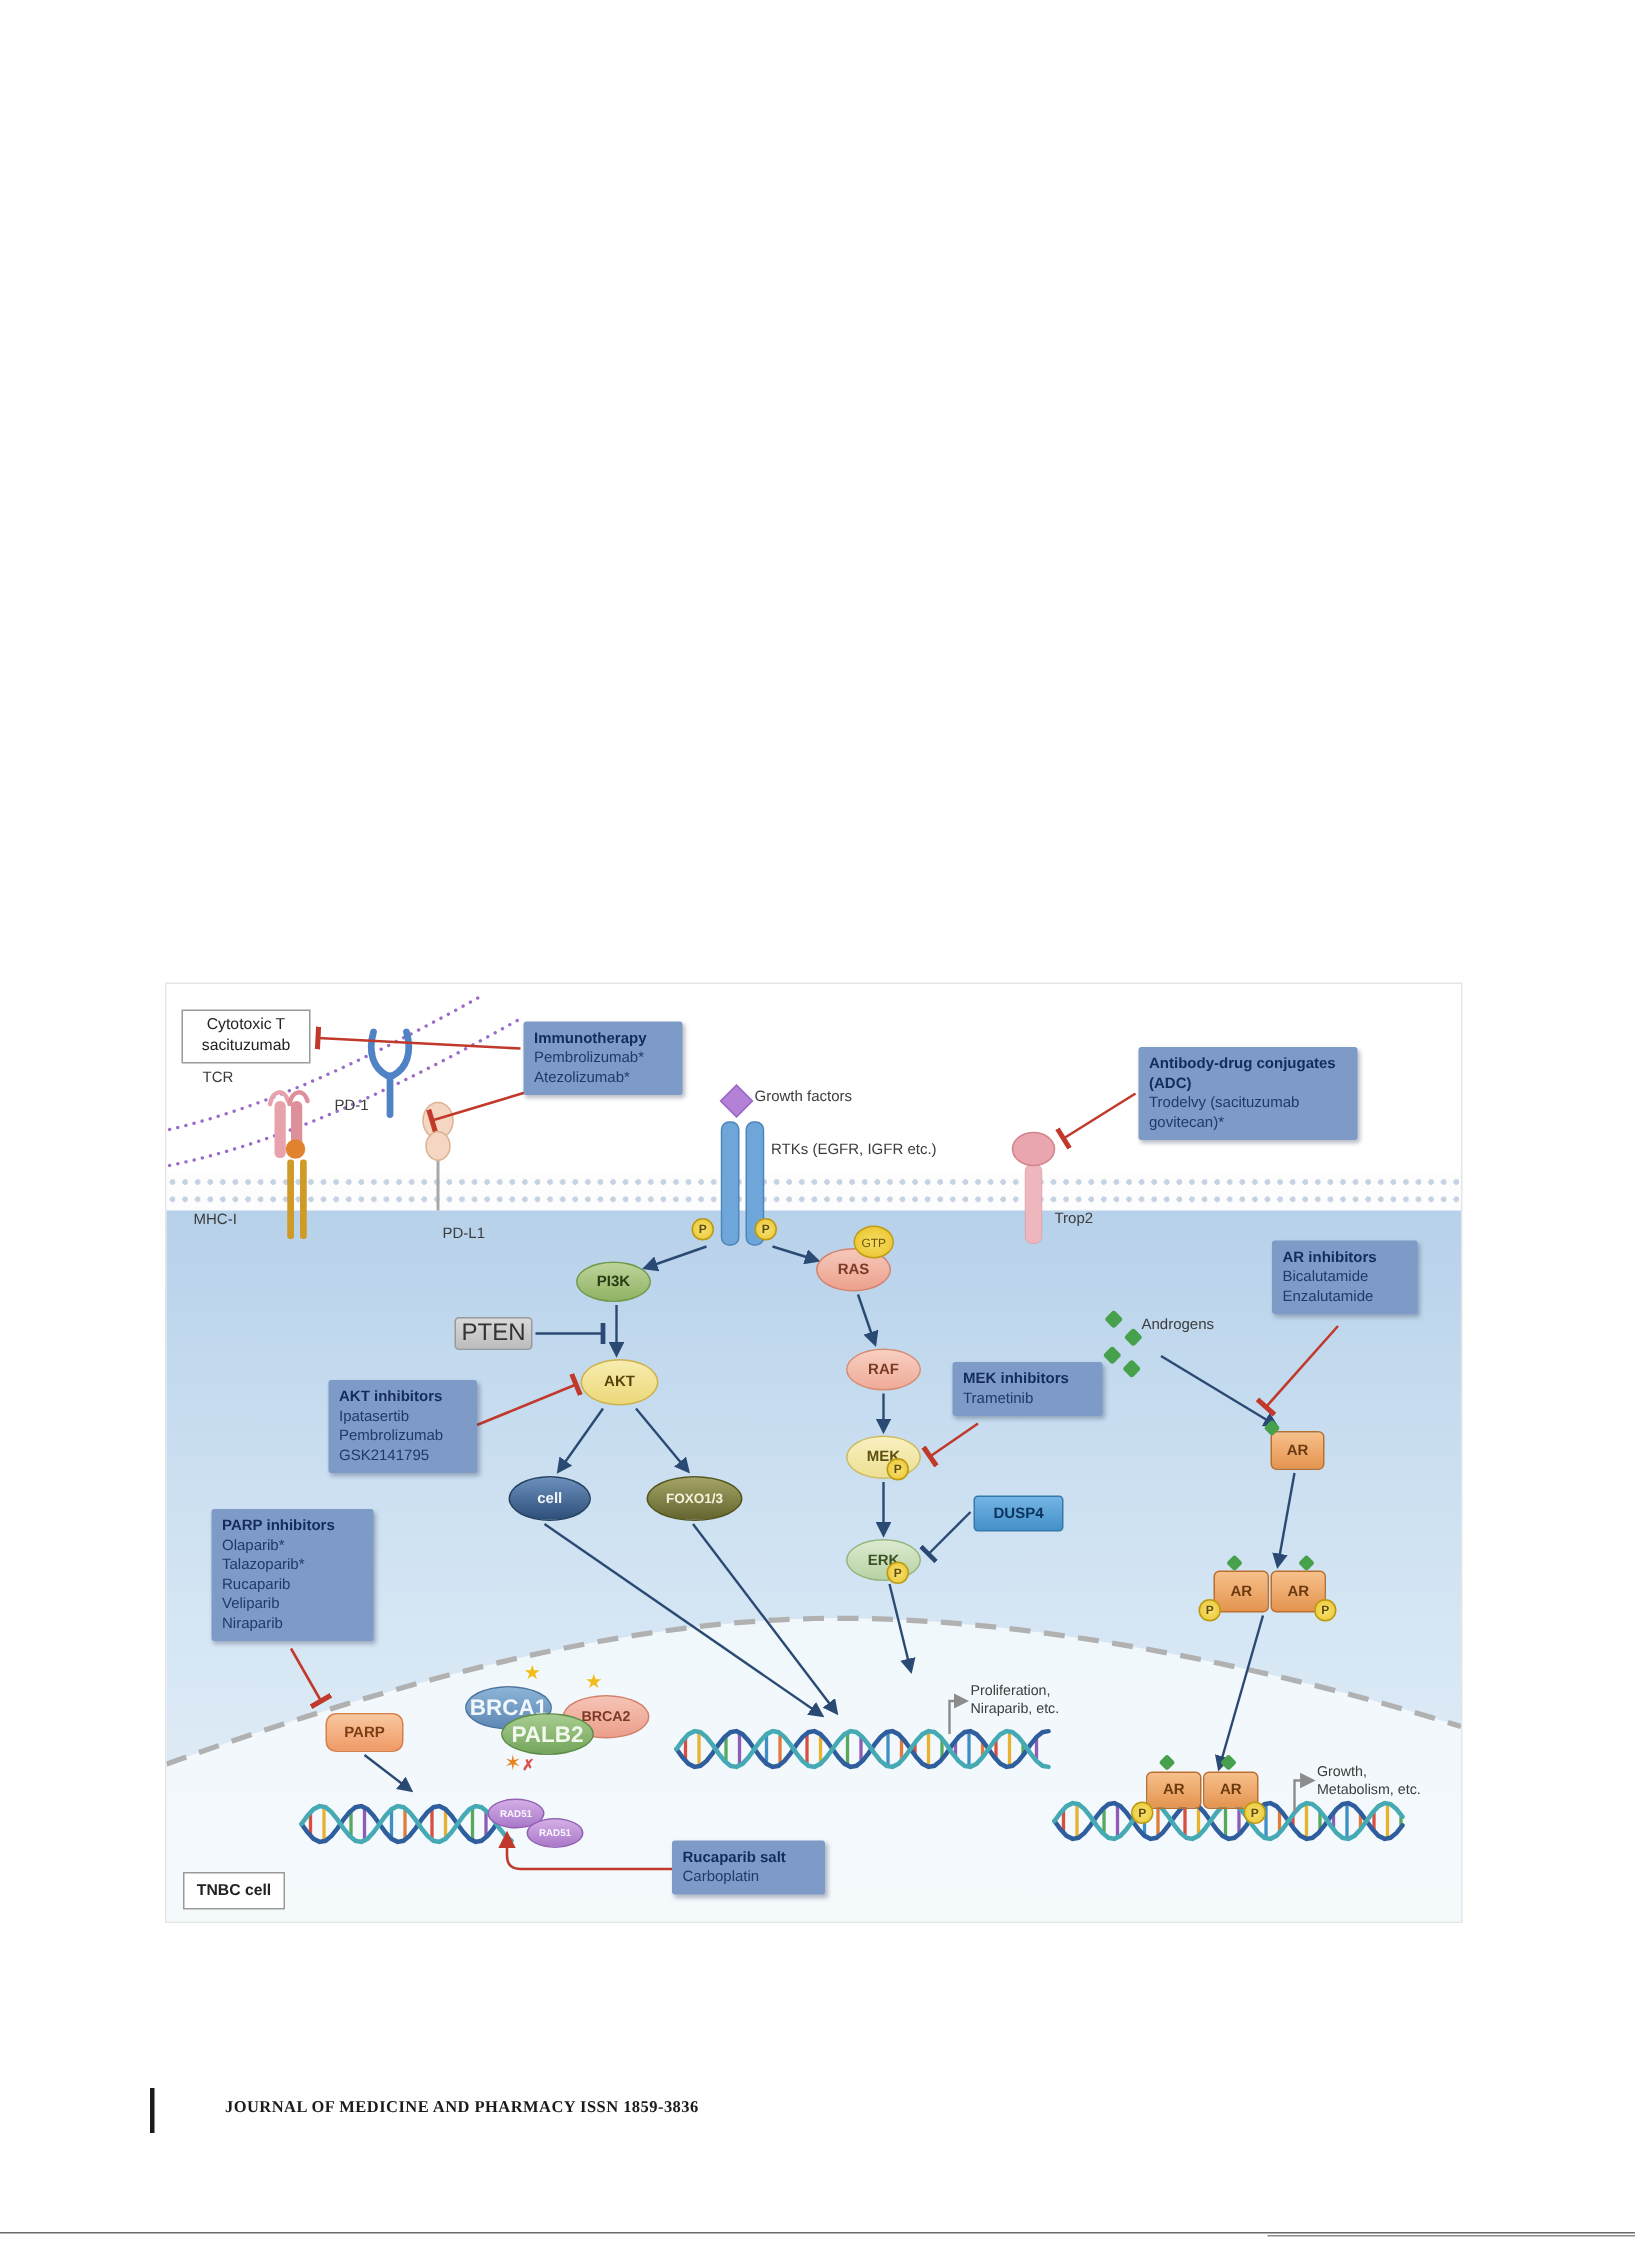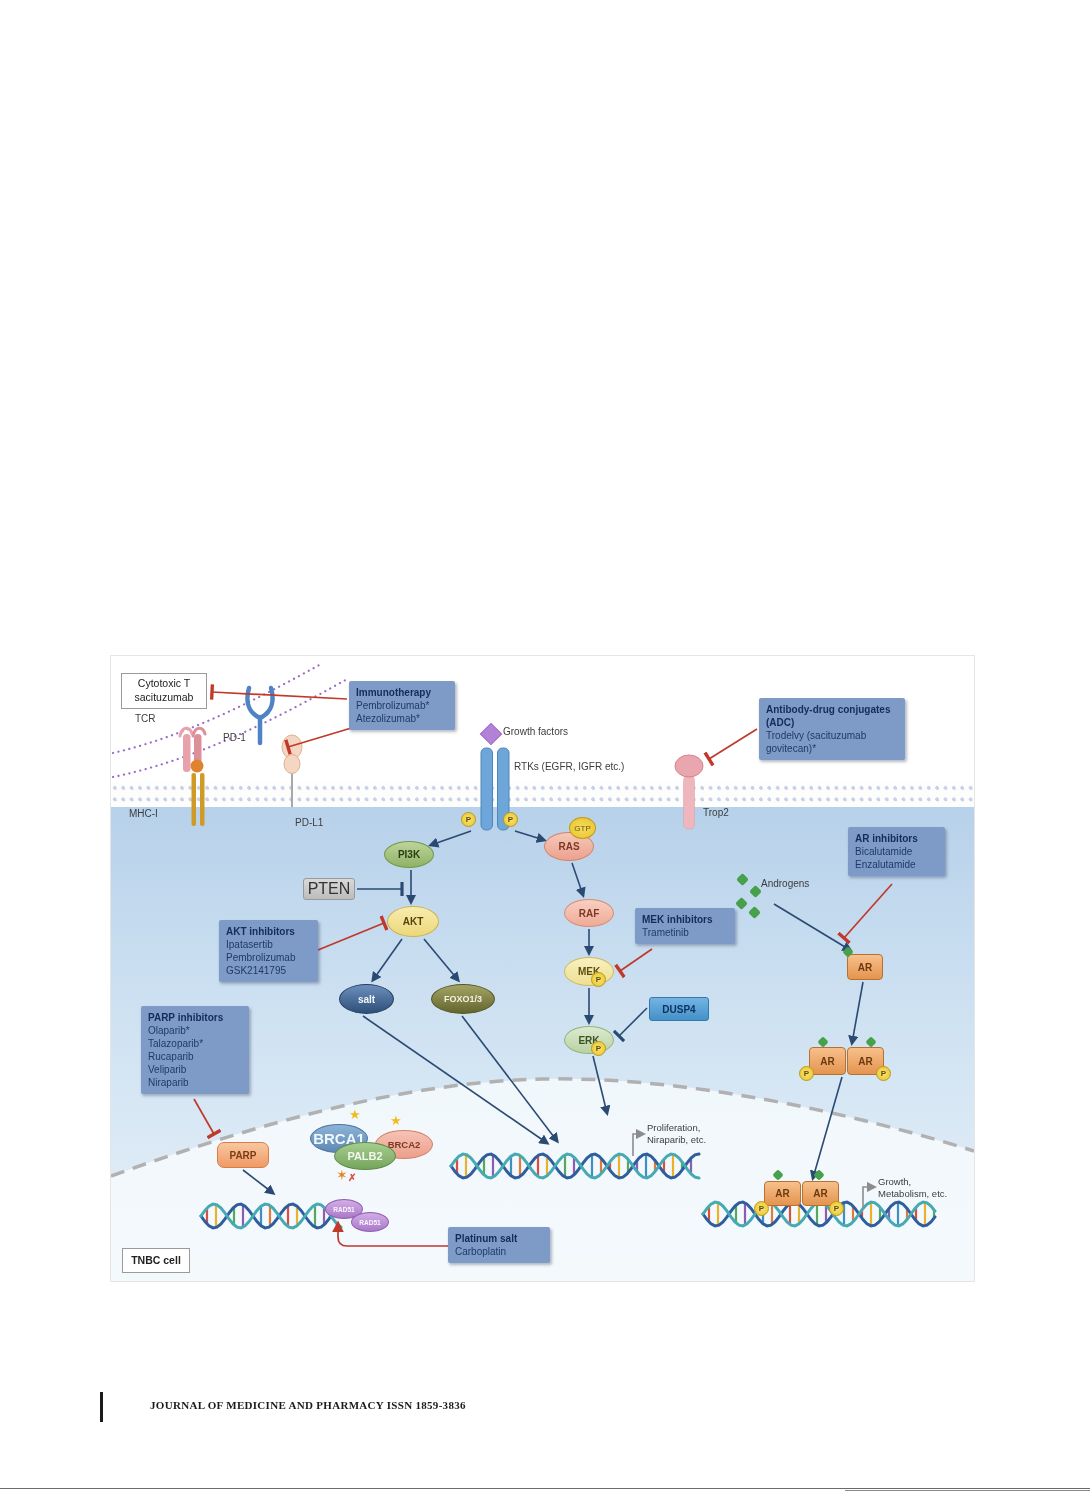--- a/index.html
+++ b/index.html
@@ -22,21 +22,21 @@
   .pi3k{background:linear-gradient(#bdd49a,#8fb264);border-color:#71994a;color:#2a3c16}
   .aktn{background:linear-gradient(#f7ecae,#ecd87a);border-color:#cdb24e;color:#57430a}
   .mtor{background:linear-gradient(#6c8fbc,#2d4f79);border-color:#24405f;color:#f2f6fb}
   .foxo{background:linear-gradient(#a3a464,#64652f);border-color:#54551f;color:#f4f2df;font-size:9px}
   .rasn{background:linear-gradient(#f6c8ba,#eca18d);border-color:#d3836d;color:#7c3a26}
   .rafn{background:linear-gradient(#f8cfc2,#efab97);border-color:#d68d74;color:#7c3a26}
   .mekn{background:linear-gradient(#f8f0c0,#eddf92);border-color:#cdbb61;color:#5e4e12}
   .erkn{background:linear-gradient(#dcead0,#b8d2a2);border-color:#94b47c;color:#3c5224}
   .brca1c{background:linear-gradient(#8cb4d8,#5e88b4);border-color:#4c749e;color:#f2f7fc;font-size:15px}
   .brca2c{background:linear-gradient(#f6c3b6,#eb9f8b);border-color:#d2806a;color:#7c3a26;font-size:9.5px}
-  .palb2c{background:linear-gradient(#a6cd90,#75a55c);border-color:#5d8c46;color:#f2f8ee;font-size:11px}
+  .palb2c{background:linear-gradient(#a6cd90,#75a55c);border-color:#5d8c46;color:#f2f8ee;font-size:15px}
   .rad51c{background:linear-gradient(#d3aee6,#aa79c9);border-color:#9161b2;color:#fbf6ff;font-size:6.5px}
   .gtp{position:absolute;background:radial-gradient(#f6dc64,#e8c226);border:1px solid #c09d15;color:#6b5406;font-size:8px;font-weight:normal;border-radius:50%;display:flex;align-items:center;justify-content:center}
   .grayn{position:absolute;background:linear-gradient(#d9d9d9,#bcbcbc);border:1px solid #999;border-radius:3px;display:flex;align-items:center;justify-content:center;font-size:16px;color:#333}
   .dusp{position:absolute;background:linear-gradient(#74b4e4,#4490c8);border:1px solid #3578aa;border-radius:3px;display:flex;align-items:center;justify-content:center;font-size:10px;font-weight:bold;color:#0d3460}
   .arbox{position:absolute;background:linear-gradient(#f7c08b,#e4944f);border:1.5px solid #b9702f;border-radius:4px;color:#6b3a10;font-weight:bold;font-size:10px;display:flex;align-items:center;justify-content:center}
   .parpn{position:absolute;background:linear-gradient(#f9c7a0,#ef9a66);border:1px solid #d77f45;border-radius:7px;display:flex;align-items:center;justify-content:center;font-size:10px;font-weight:bold;color:#7a3d14}
   .pcirc{position:absolute;width:15px;height:15px;border-radius:50%;background:radial-gradient(#f8e27a,#e9c428);border:1px solid #bb9a12;color:#5f4d06;font-size:8px;font-weight:bold;display:flex;align-items:center;justify-content:center}
   .dia{position:absolute;background:#47a04b;border-radius:2px;transform:rotate(45deg)}
   .star{position:absolute;color:#f2bc1b;font-size:13px;line-height:1}
   .burst{position:absolute;color:#e8821e;font-size:14px;line-height:1}
@@ -269,28 +269,28 @@
     <div class="dbox" style="left:30px;top:350px;width:108px">
       <div class="t">PARP inhibitors</div>
       <div class="d">Olaparib*</div>
       <div class="d">Talazoparib*</div>
       <div class="d">Rucaparib</div>
       <div class="d">Veliparib</div>
       <div class="d">Niraparib</div>
     </div>
 
     <div class="dbox" style="left:337px;top:571px;width:102px">
-      <div class="t">Platinum salt</div>
+      <div class="t">Rucaparib salt</div>
       <div class="d">Carboplatin</div>
     </div>
 
     <div class="oval pi3k" style="left:273px;top:185px;width:50px;height:27px">PI3K</div>
     <div class="grayn" style="left:192px;top:222px;width:52px;height:22px">PTEN</div>
     <div class="oval aktn" style="left:276px;top:250px;width:52px;height:31px">AKT</div>
-    <div class="oval mtor" style="left:228px;top:328px;width:55px;height:30px">salt</div>
+    <div class="oval mtor" style="left:228px;top:328px;width:55px;height:30px">cell</div>
     <div class="oval foxo" style="left:320px;top:328px;width:64px;height:30px">FOXO1/3</div>
     <div class="oval rasn" style="left:433px;top:176px;width:50px;height:29px">RAS</div>
     <div class="gtp" style="left:458px;top:161px;width:27px;height:22px">GTP</div>
     <div class="oval rafn" style="left:453px;top:243px;width:50px;height:28px">RAF</div>
     <div class="oval mekn" style="left:453px;top:301px;width:50px;height:29px">MEK</div>
     <div class="oval erkn" style="left:453px;top:370px;width:50px;height:28px">ERK</div>
     <div class="dusp" style="left:538px;top:341px;width:60px;height:24px">DUSP4</div>
 
     <div class="arbox" style="left:736px;top:298px;width:36px;height:26px">AR</div>
     <div class="arbox" style="left:698px;top:391px;width:37px;height:28px">AR</div>

